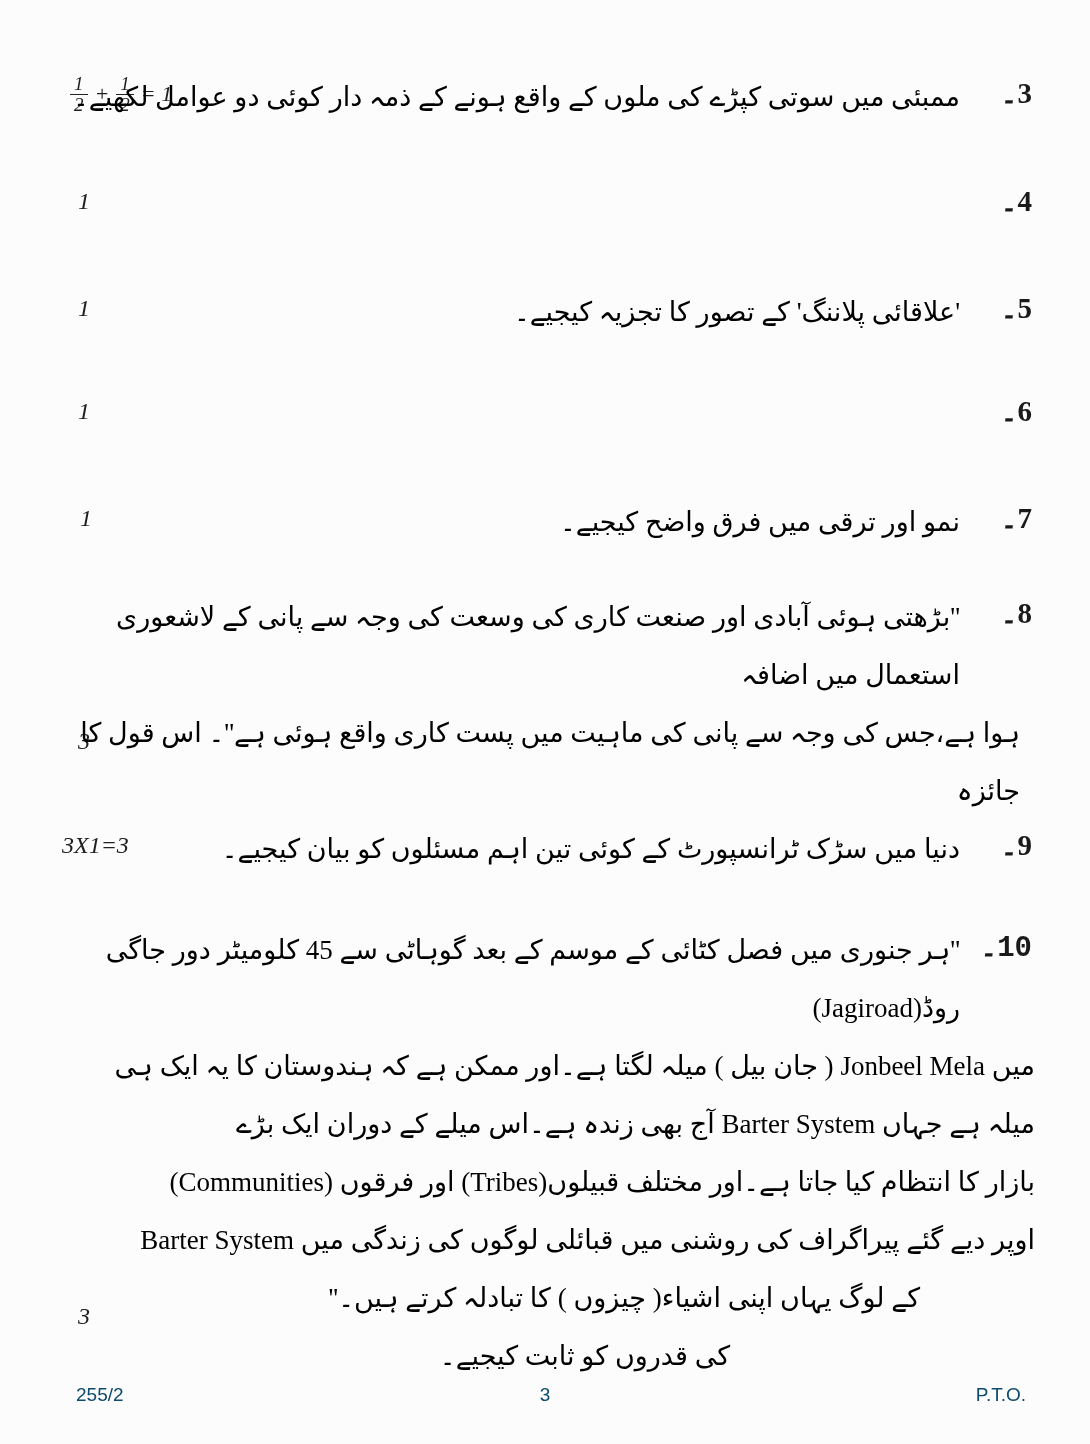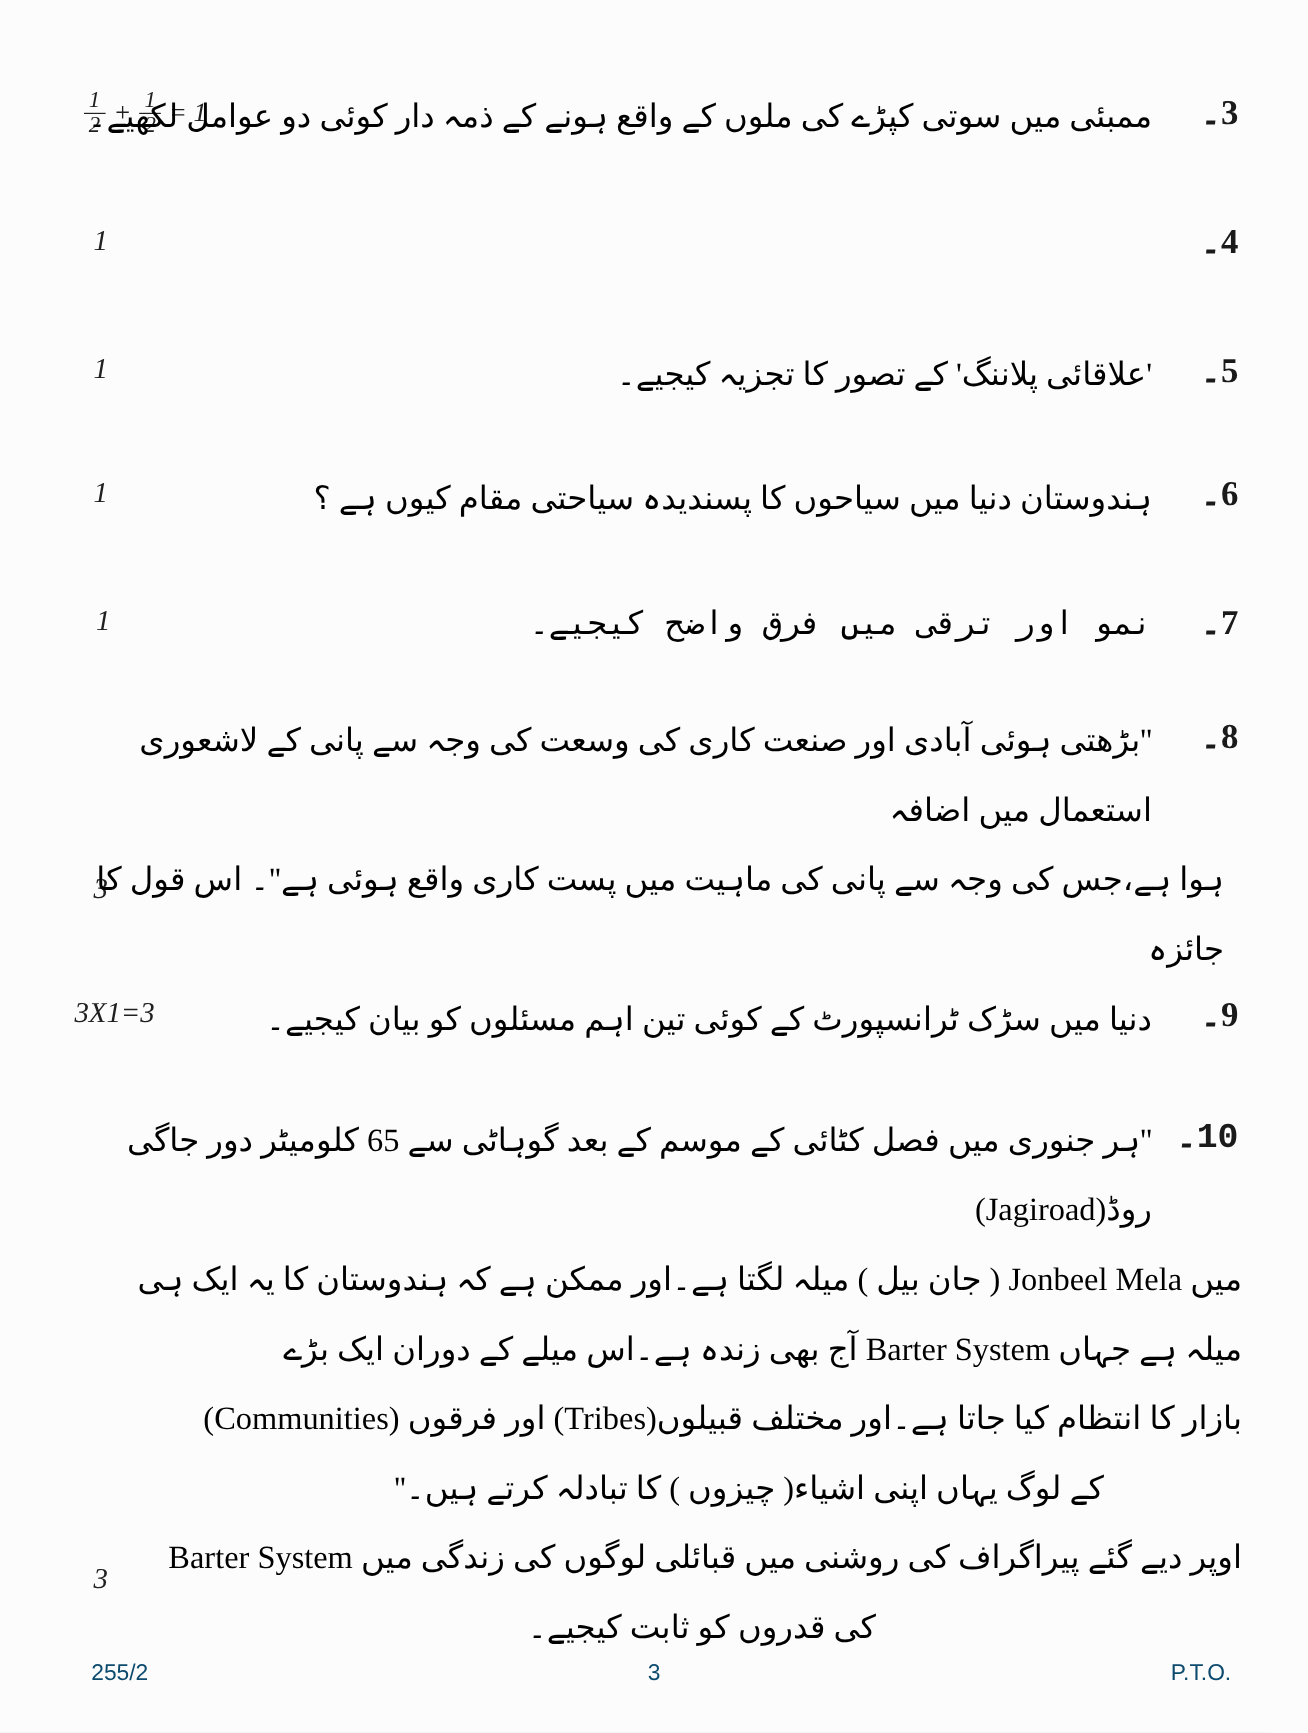--- a/index.html
+++ b/index.html
@@ -96,52 +96,49 @@
   <div class="qnum" style="top:184px;">4۔</div>
 
   <div class="marks" style="left:78px;top:295px;">1</div>
   <div class="qnum" style="top:291px;">5۔</div>
   <div class="qtext" style="top:283px;">
     <span class="line pr75" lang="ur">'علاقائی پلاننگ' کے تصور کا تجزیہ کیجیے۔</span>
   </div>
 
   <div class="marks" style="left:78px;top:398px;">1</div>
   <div class="qnum" style="top:394px;">6۔</div>
-  <div class="qtext" style="top:386px;">
-    <span class="line pr75" lang="ur">ہندوستان دنیا میں سیاحوں کا پسندیدہ سیاحتی مقام کیوں ہے ؟</span>
-  </div>
 
   <div class="marks" style="left:80px;top:505px;">1</div>
   <div class="qnum" style="top:501px;">7۔</div>
-  <div class="qtext" style="top:493px;font-family:Liberation Mono, monospace;">
+  <div class="qtext" style="top:493px;">
     <span class="line pr75" lang="ur">نمو اور ترقی میں فرق واضح کیجیے۔</span>
   </div>
 
   <div class="marks" style="left:78px;top:728px;">3</div>
   <div class="qnum" style="top:596px;">8۔</div>
   <div class="qtext" style="top:588px;">
     <span class="line pr75" lang="ur">''بڑھتی ہوئی آبادی اور صنعت کاری کی وسعت کی وجہ سے پانی کے لاشعوری استعمال میں اضافہ</span>
     <span class="line pr15" lang="ur">ہوا ہے،جس کی وجہ سے پانی کی ماہیت میں پست کاری واقع ہوئی ہے''۔  اس قول کا جائزہ</span>
   </div>
 
   <div class="marks" style="left:62px;top:832px;">3X1=3</div>
   <div class="qnum" style="top:828px;">9۔</div>
   <div class="qtext" style="top:820px;">
     <span class="line pr75" lang="ur">دنیا میں سڑک ٹرانسپورٹ کے کوئی تین اہم مسئلوں کو بیان کیجیے۔</span>
   </div>
 
   <div class="marks" style="left:78px;top:1303px;">3</div>
   <div class="qnum" style="top:929px;font-family:Liberation Mono, monospace;">10۔</div>
   <div class="qtext" style="top:921px;">
-    <span class="line pr75" lang="ur">''ہر جنوری میں فصل کٹائی کے موسم کے بعد گوہاٹی سے 65 کلومیٹر دور جاگی روڈ(Jagiroad)</span>
+    <span class="line pr75" lang="ur">''ہر جنوری میں فصل کٹائی کے موسم کے بعد گوہاٹی سے 45 کلومیٹر دور جاگی روڈ(Jagiroad)</span>
     <span class="line" lang="ur">میں Jonbeel Mela ( جان بیل ) میلہ لگتا ہے۔اور ممکن ہے کہ ہندوستان کا یہ ایک ہی</span>
     <span class="line" lang="ur">میلہ ہے جہاں Barter System آج بھی زندہ ہے۔اس میلے کے دوران ایک بڑے</span>
     <span class="line" lang="ur">بازار کا انتظام کیا جاتا ہے۔اور مختلف قبیلوں(Tribes) اور فرقوں (Communities)</span>
+    <span class="line" lang="ur">اوپر دیے گئے پیراگراف کی روشنی میں قبائلی لوگوں کی زندگی میں Barter System</span>
     <span class="line pr115" lang="ur">کے لوگ یہاں اپنی اشیاء( چیزوں ) کا تبادلہ کرتے ہیں۔''</span>
-    <span class="line" lang="ur">اوپر دیے گئے پیراگراف کی روشنی میں قبائلی لوگوں کی زندگی میں Barter System</span>
     <span class="line pr305" lang="ur">کی قدروں کو ثابت کیجیے۔</span>
   </div>
 
   <div class="footer-item footer-left">255/2</div>
   <div class="footer-item footer-center">3</div>
   <div class="footer-item footer-right">P.T.O.</div>
 
 </div>
 
 </body></html>

